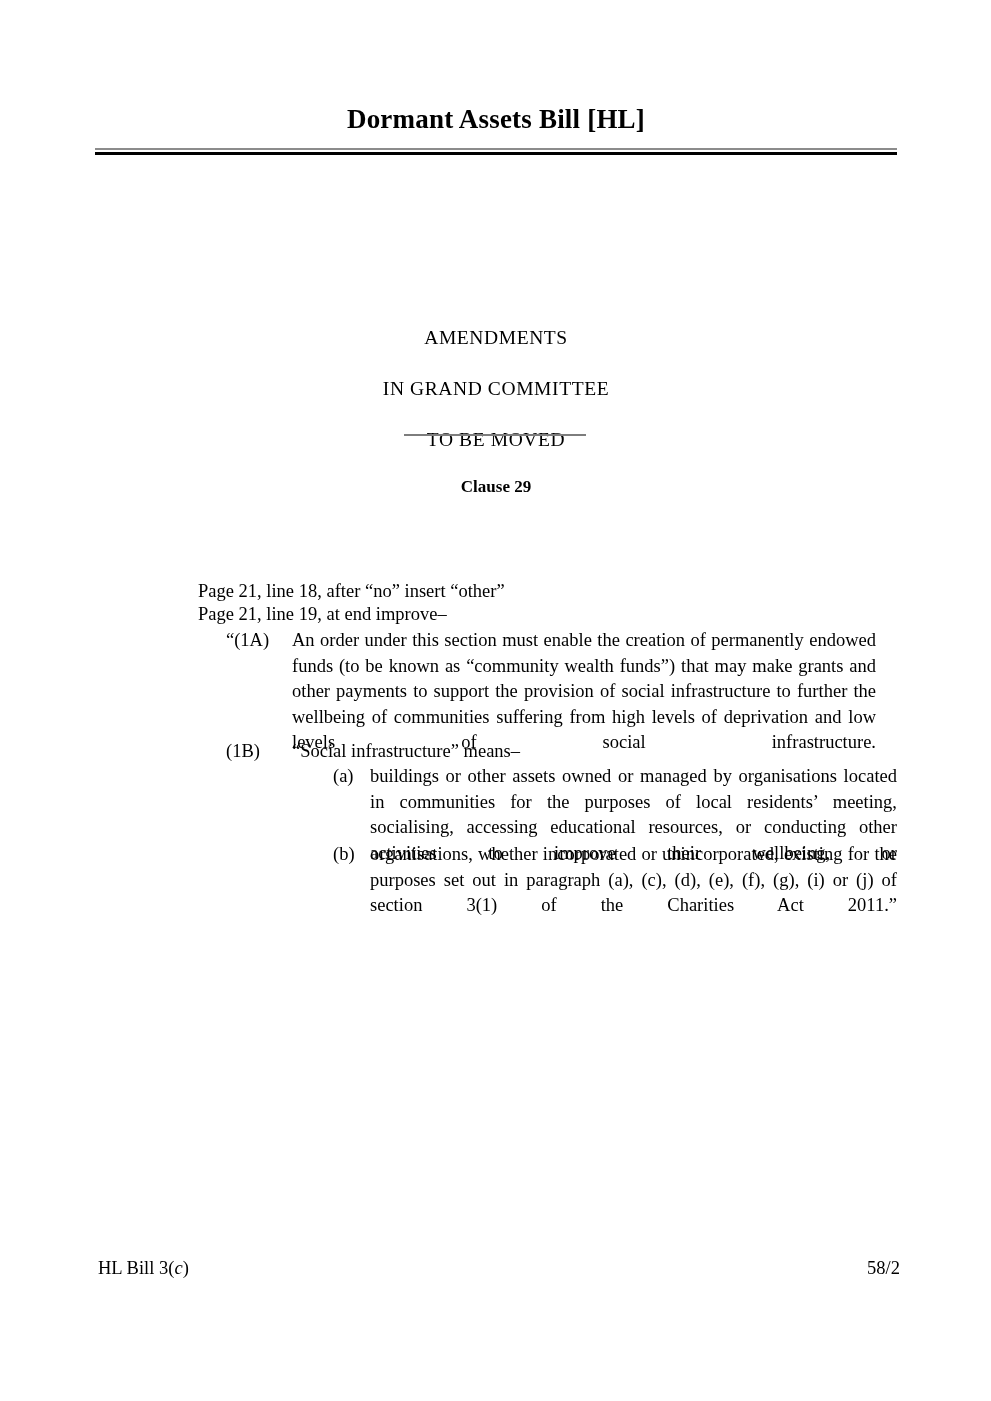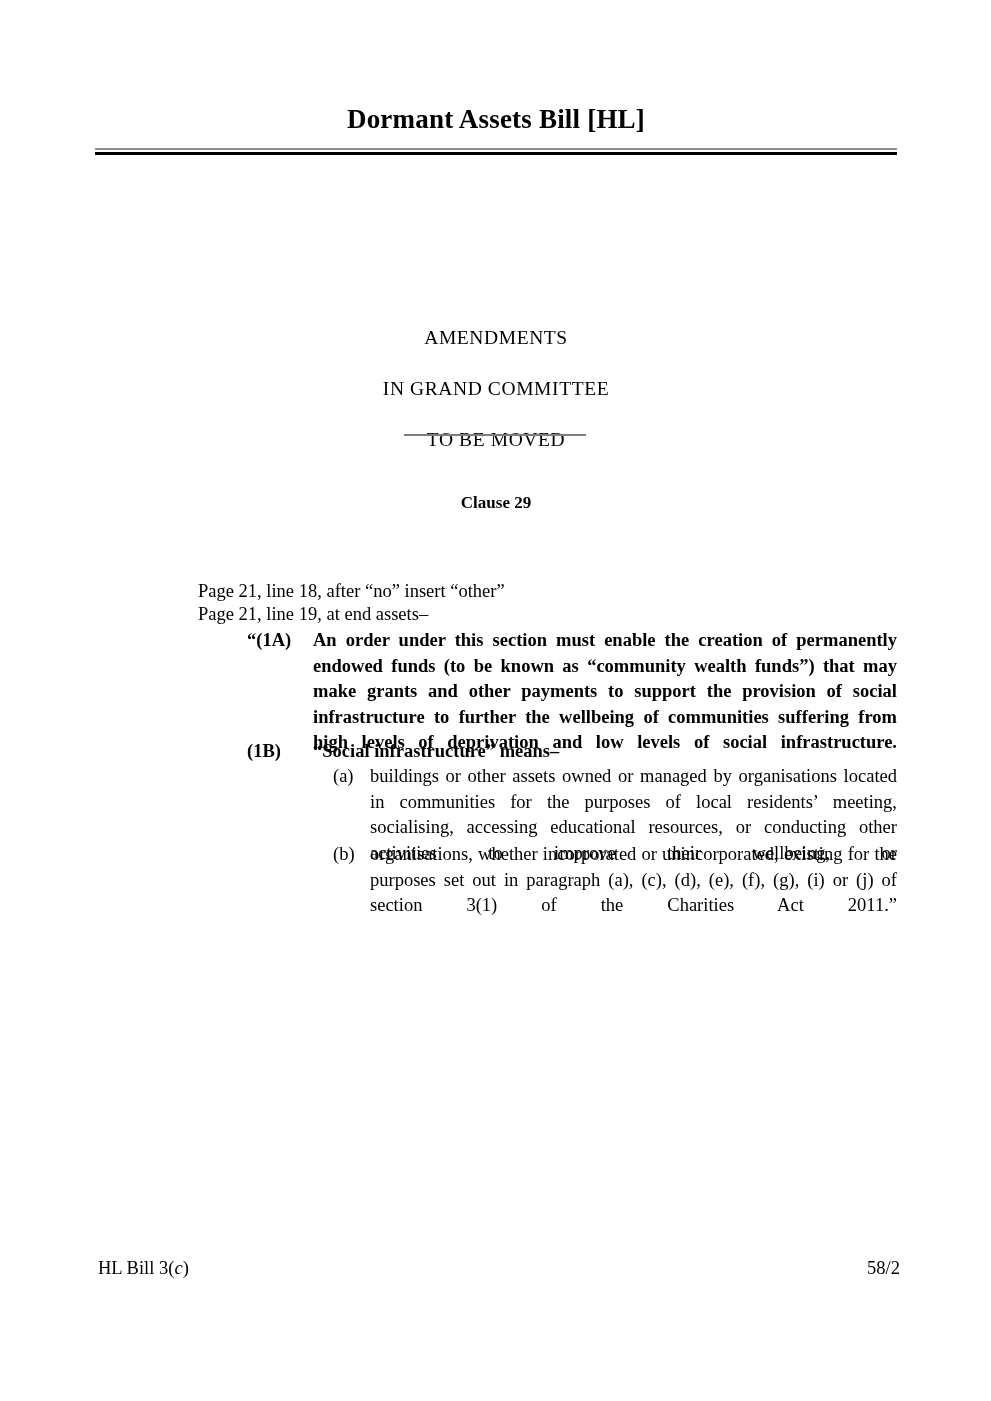--- a/index.html
+++ b/index.html
@@ -86,21 +86,20 @@
 
   
   .clause-heading {
     position: absolute;
     left: 95px;
     top: 477px;
     width: 802px;
     text-align: center;
     font-size: 17px;
     font-weight: bold;
-    margin-top: 16px;
   }
 
   .member-name {
     position: absolute;
     left: 95px;
     top: 517px;
     width: 802px;
     text-align: center;
     font-size: 18.5px;
     letter-spacing: 0.4px;
@@ -140,21 +139,21 @@
     display: block;
     text-align: justify;
   }
   .para-row > .ptext::after {
     content: "";
     display: inline-block;
     width: 100%;
   }
 
   
-  .lvl1 { margin-left: 49px; width: 650px; font-weight: bold; }
+  .lvl1 { margin-left: 28px; width: 650px; }
   .lvl1 > .marker { left: 0px; }
   .lvl1 > .ptext { margin-left: 66px; }
 
   
   .lvl2 { margin-left: 135px; width: 564px; }
   .lvl2 > .marker { left: 0px; }
   .lvl2 > .ptext { margin-left: 37px; }
 
   .para-1a { top: 628px; }
   .para-1b { top: 739px; }
@@ -195,21 +194,21 @@
     <div class="heading-line">TO BE MOVED</div>
   </div>
 
   <div class="divider-rule"></div>
 
   <div class="clause-heading">Clause 29</div>
 
 
   <div class="amendment-lead lead-1">Page 21, line 18, after “no” insert “other”</div>
 
-  <div class="amendment-lead lead-2">Page 21, line 19, at end assets–</div>
+  <div class="amendment-lead lead-2">Page 21, line 19, at end improve–</div>
 
   <div class="para-block para-1a">
     <div class="para-row lvl1">
       <span class="marker">“(1A)</span>
       <span class="ptext">An order under this section must enable the creation of permanently endowed funds (to be known as “community wealth funds”) that may make grants and other payments to support the provision of social infrastructure to further the wellbeing of communities suffering from high levels of deprivation and low levels of social infrastructure.</span>
     </div>
   </div>
 
   <div class="para-block para-1b">
     <div class="para-row lvl1 nojustify">

